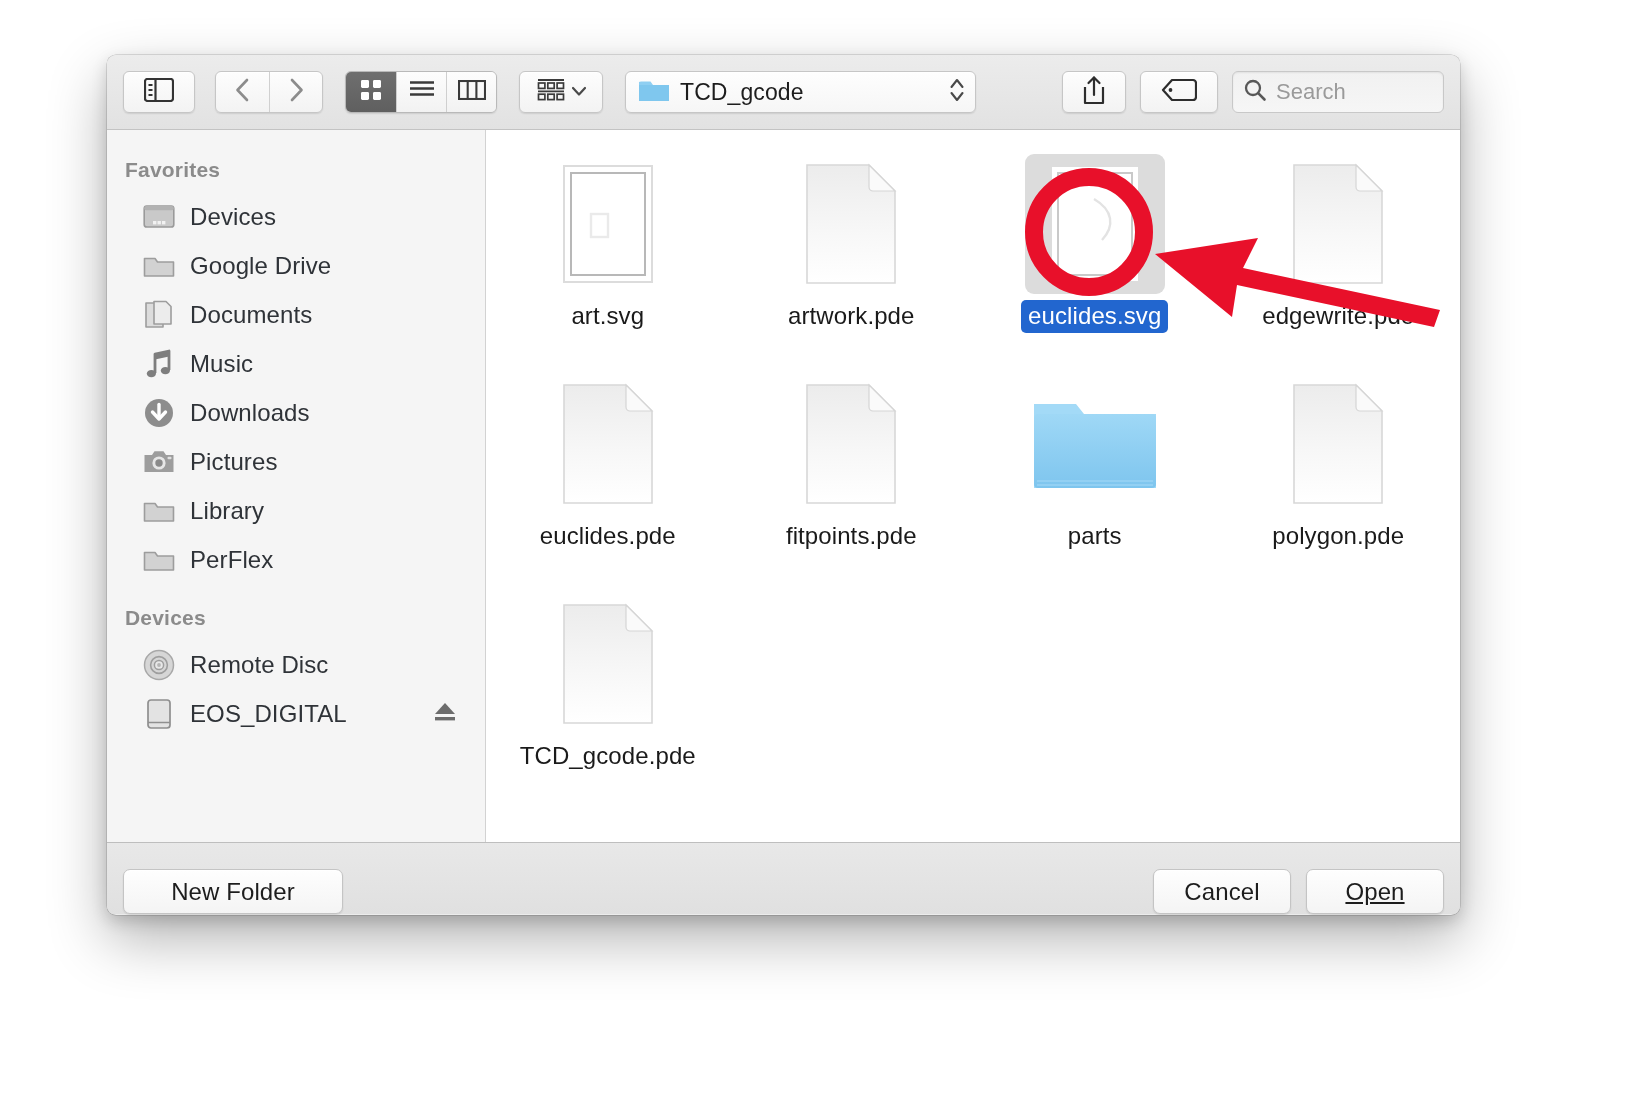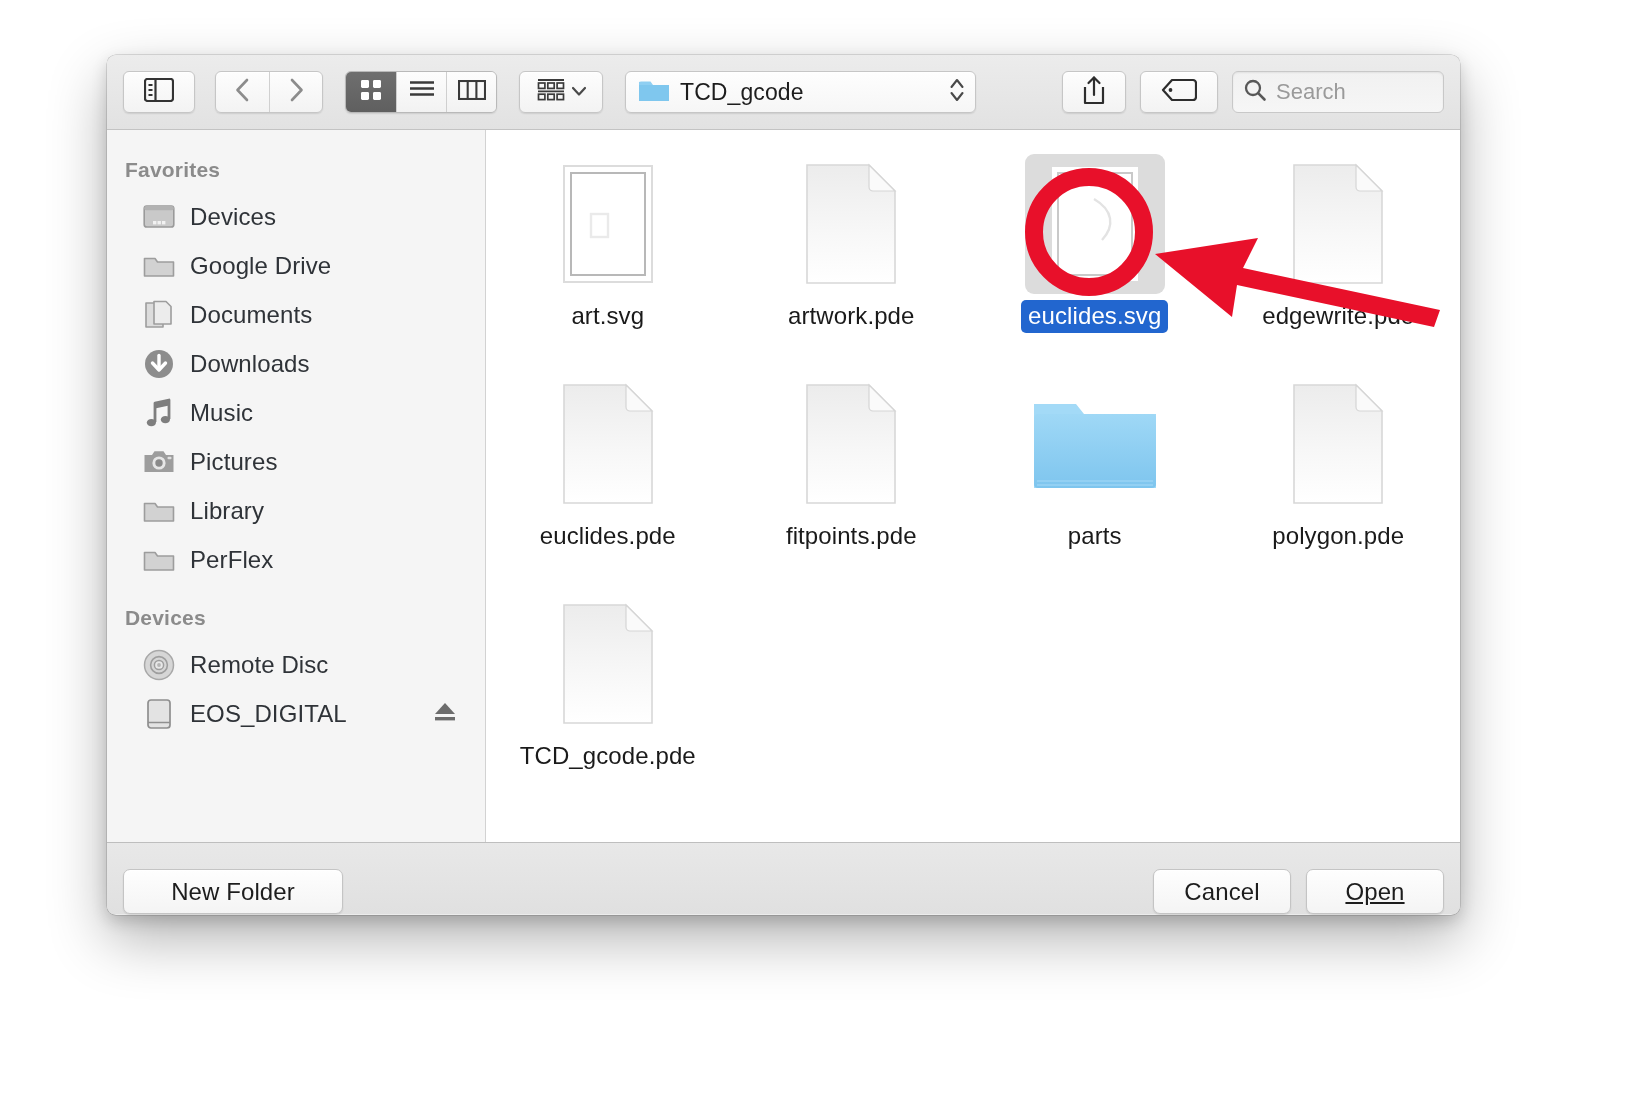--- a/index.html
+++ b/index.html
@@ -465,39 +465,39 @@
             <svg width="32" height="30" viewBox="0 0 32 30">
               <path d="M3,3 L15,3 L20,8 L20,27 L3,27 Z" fill="#dcdcdc" stroke="#9d9d9d" stroke-width="1.6" stroke-linejoin="round"></path>
               <path d="M11,1.5 L23,1.5 L28,6.5 L28,24 L11,24 Z" fill="#ececec" stroke="#9d9d9d" stroke-width="1.6" stroke-linejoin="round"></path>
             </svg>
           </span>
           <span class="sb-label">Documents</span>
         </div>
 
         <div class="sb-item">
           <span class="sb-icon">
-            <svg width="32" height="32" viewBox="0 0 32 32">
-              <circle cx="16" cy="16" r="14" fill="#8d8d8d"></circle>
-              <line x1="16" y1="7.5" x2="16" y2="20" stroke="#ffffff" stroke-width="3.4" stroke-linecap="round"></line>
-              <polyline points="9.5,15 16,22 22.5,15" fill="none" stroke="#ffffff" stroke-width="3.4" stroke-linecap="round" stroke-linejoin="round"></polyline>
-            </svg>
-          </span>
-          <span class="sb-label">Downloads</span>
-        </div>
-
-        <div class="sb-item">
-          <span class="sb-icon">
             <svg width="28" height="30" viewBox="0 0 28 30">
               <path d="M10,24 L10,5 L24,2 L24,21" fill="none" stroke="#7e7e7e" stroke-width="2.8" stroke-linejoin="round"></path>
               <path d="M10,5 L24,2 L24,7.5 L10,10.5 Z" fill="#7e7e7e"></path>
               <ellipse cx="6.4" cy="24.6" rx="4.6" ry="3.7" fill="#7e7e7e"></ellipse>
               <ellipse cx="20.4" cy="21.6" rx="4.6" ry="3.7" fill="#7e7e7e"></ellipse>
             </svg>
           </span>
           <span class="sb-label">Music</span>
+        </div>
+
+        <div class="sb-item">
+          <span class="sb-icon">
+            <svg width="32" height="32" viewBox="0 0 32 32">
+              <circle cx="16" cy="16" r="14" fill="#8d8d8d"></circle>
+              <line x1="16" y1="7.5" x2="16" y2="20" stroke="#ffffff" stroke-width="3.4" stroke-linecap="round"></line>
+              <polyline points="9.5,15 16,22 22.5,15" fill="none" stroke="#ffffff" stroke-width="3.4" stroke-linecap="round" stroke-linejoin="round"></polyline>
+            </svg>
+          </span>
+          <span class="sb-label">Downloads</span>
         </div>
 
         <div class="sb-item">
           <span class="sb-icon">
             <svg width="32" height="28" viewBox="0 0 32 28">
               <path d="M1.5,7 L9,7 L11.5,3.2 L20.5,3.2 L23,7 L30.5,7 L30.5,24 L1.5,24 Z" fill="#9d9d9d"></path>
               <circle cx="16" cy="15" r="6.6" fill="#e6e6e6"></circle>
               <circle cx="16" cy="15" r="3.7" fill="#8a8a8a"></circle>
               <rect x="24.5" y="8.8" width="4" height="2.4" rx="1" fill="#e0e0e0"></rect>
             </svg>

